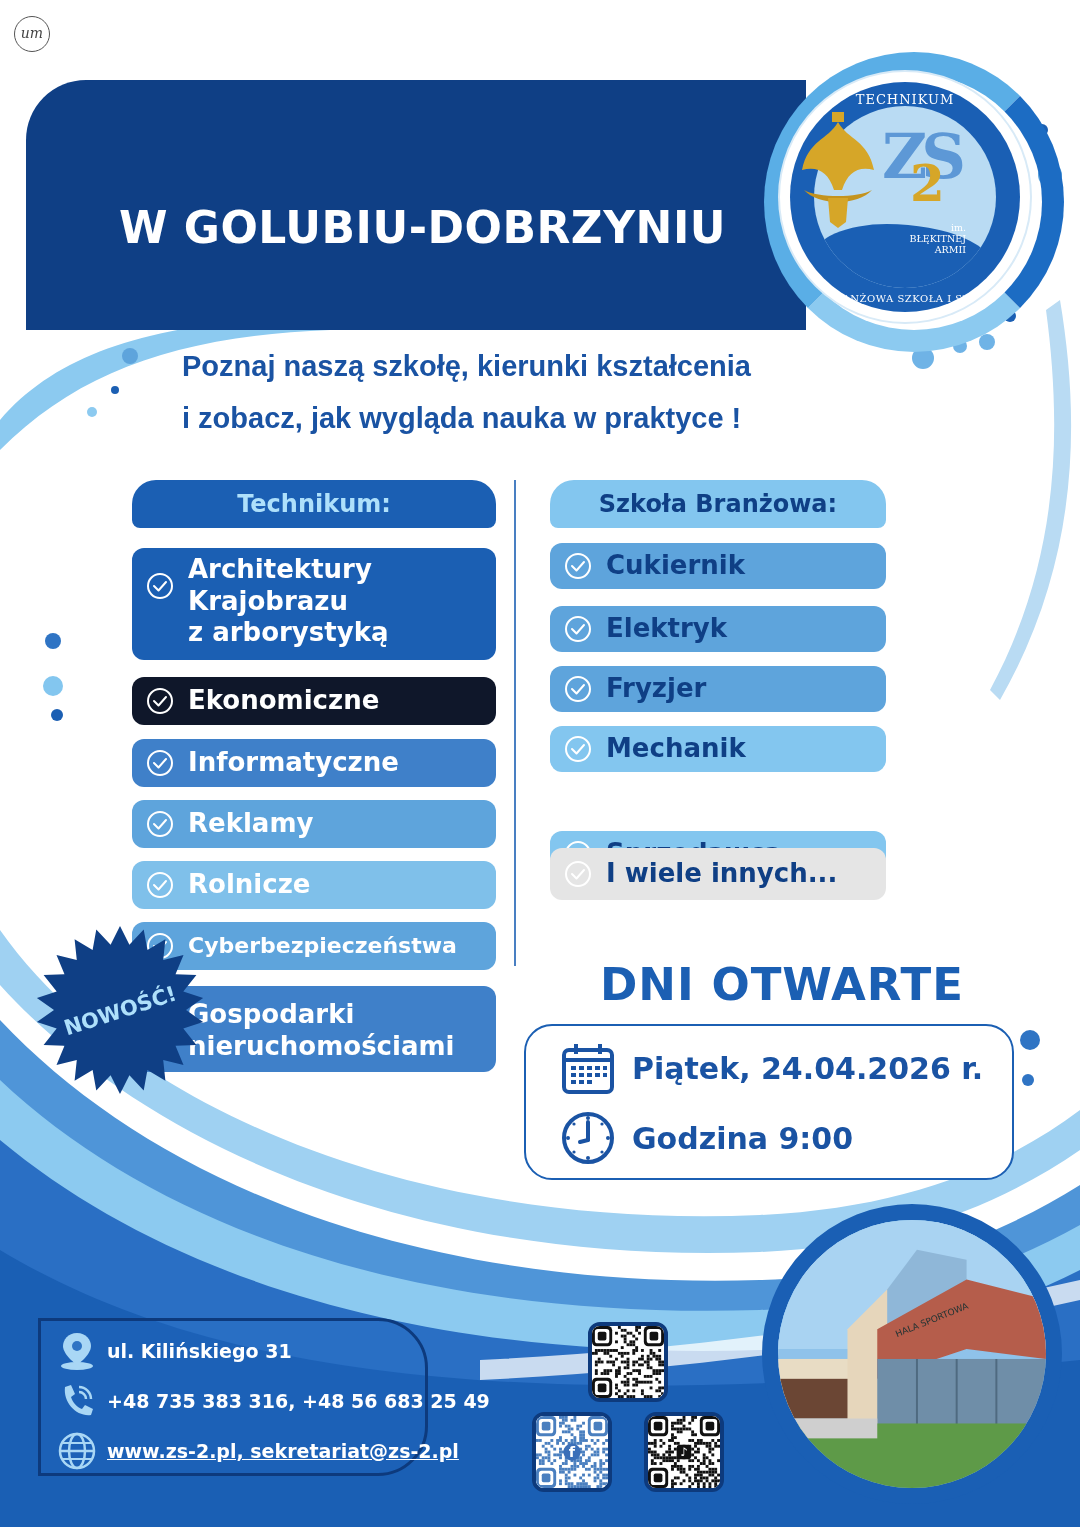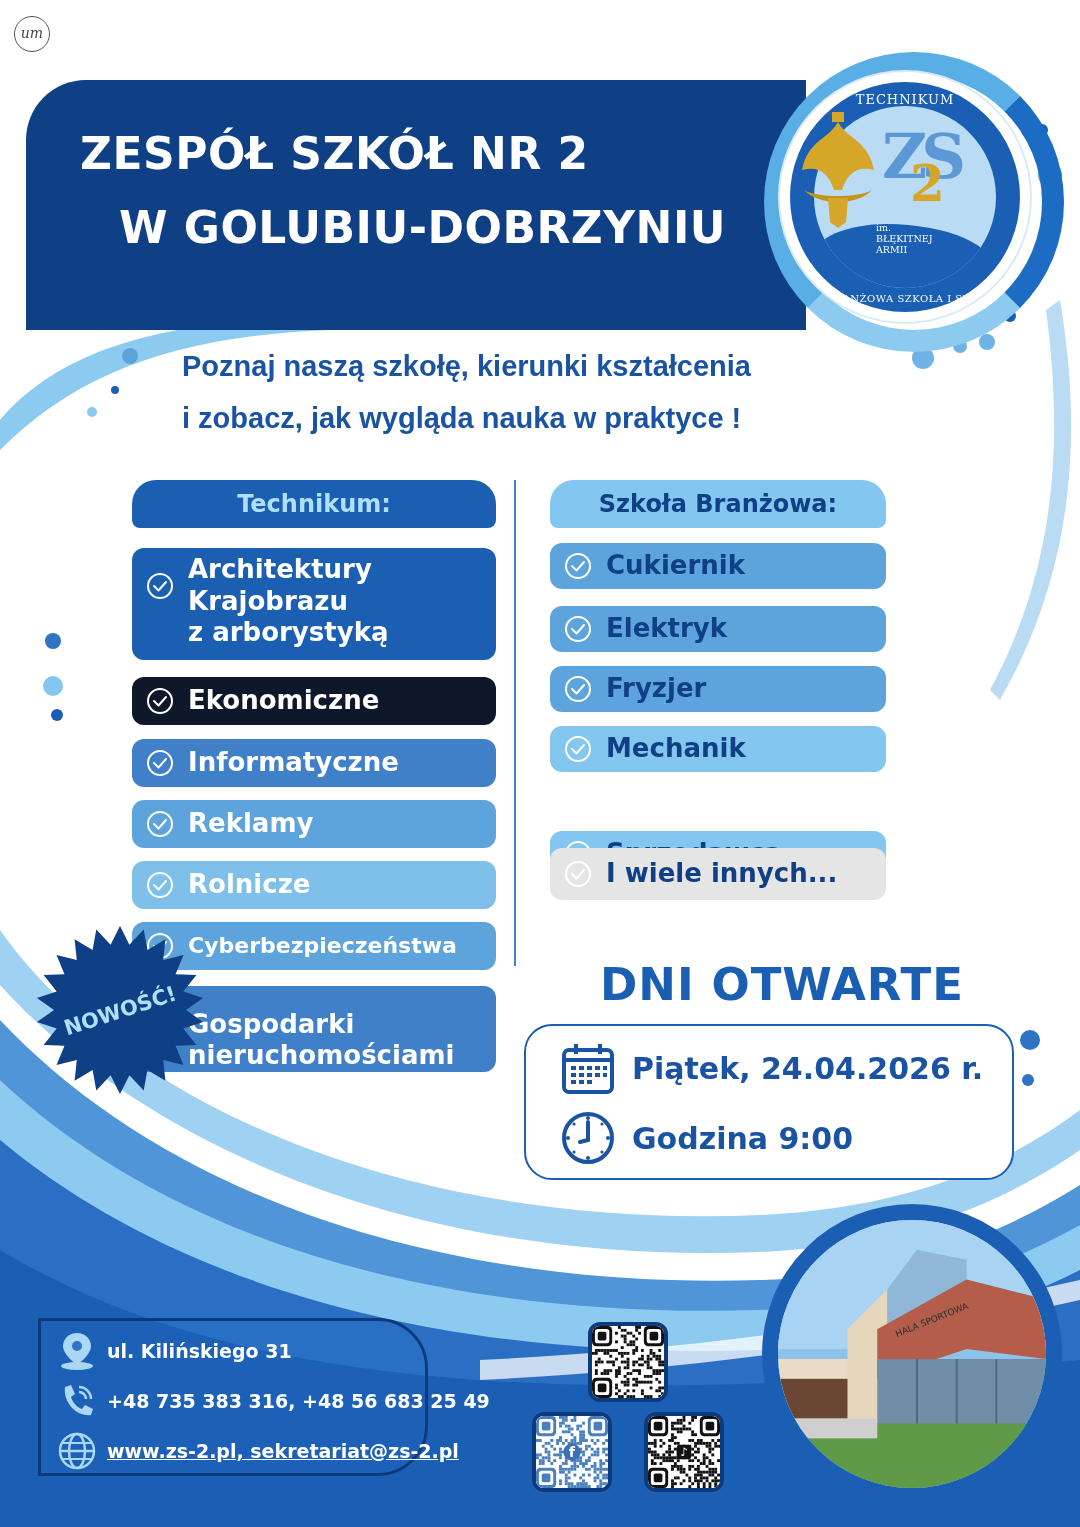--- a/index.html
+++ b/index.html
@@ -28,21 +28,21 @@
   .logo-inner { position: absolute; left: 6px; top: 6px; width: 230px; height: 230px; border-radius: 50%; background: #1a5fb4; overflow: hidden; }
   .logo-core { position: absolute; left: 24px; top: 24px; width: 182px; height: 182px; border-radius: 50%; background: #b9dbf3; overflow: hidden; }
   .logo-core-lower { position: absolute; left: 0; top: 118px; width: 182px; height: 80px; background: #1a5fb4; border-radius: 40% 60% 0 0; }
   .logo-ring-top { position: absolute; left: 0; top: 0; width: 100%; text-align: center; top: 10px;
     font-family: "DejaVu Serif", serif; font-size: 13px; color: #ffffff; letter-spacing: 1px; }
   .logo-ring-bottom { position: absolute; left: 12px; width: 100%; text-align: center; bottom: 8px;
     font-family: "DejaVu Serif", serif; font-size: 10px; color: #ffffff; letter-spacing: 0.5px; }
   .logo-zs { position: absolute; left: 92px; top: 38px; font-family: "DejaVu Serif", serif; font-size: 62px; font-weight: bold; color: #5d98d6; letter-spacing: -6px; }
   .logo-two { position: absolute; left: 120px; top: 72px; font-family: "DejaVu Serif", serif; font-size: 50px; font-weight: bold; color: #d6a628; }
   .logo-eagle { position: absolute; left: 8px; top: 28px; width: 80px; height: 120px; }
-  .logo-im { position: absolute; left: 86px; top: 140px; width: 90px; text-align: left; font-family: "DejaVu Serif", serif; font-size: 9.5px; color: #ffffff; line-height: 11px; }
+  .logo-im { position: absolute; left: 86px; top: 140px; width: 90px; text-align: right; font-family: "DejaVu Serif", serif; font-size: 9.5px; color: #ffffff; line-height: 11px; }
 
   
   .subtitle { left: 182px; width: 720px; font-family: "Liberation Sans", sans-serif; font-weight: bold; font-size: 29px; color: #1a53a3; z-index: 2; white-space: nowrap; }
   .subtitle.s1 { top: 350px; }
   .subtitle.s2 { top: 402px; }
 
   
   .col-head { height: 48px; border-radius: 24px 24px 8px 8px; z-index: 2; font-family: "DejaVu Sans", sans-serif; font-weight: bold; font-size: 24px; line-height: 48px; text-align: center; }
   .col-head.tech { left: 132px; top: 480px; width: 364px; background: #1b5fb3; color: #aee0fb; }
   .col-head.bran { left: 550px; top: 480px; width: 336px; background: #83c6ef; color: #0f3f85; }
@@ -114,21 +114,20 @@
   <circle cx="1010" cy="316" r="6" fill="#1b5fb3"></circle>
   <circle cx="1042" cy="130" r="6" fill="#1b5fb3"></circle>
   <circle cx="1050" cy="175" r="12" fill="#5ea4dc"></circle>
   <circle cx="1030" cy="1040" r="10" fill="#2f74c4"></circle>
   <circle cx="1028" cy="1080" r="6" fill="#2f74c4"></circle>
 </svg>
 
 <div class="abs watermark">um</div>
 
 <div class="abs banner">
-  <div class="banner-title l1">ZESPÓŁ SZKÓŁ NR 2</div>
   <div class="banner-title l2">W GOLUBIU-DOBRZYNIU</div>
 </div>
 
 <div class="abs logo-ring"></div>
 <div class="abs logo">
   <div class="logo-inner">
     <div class="logo-ring-top">TECHNIKUM</div>
     <div class="logo-core">
       <div class="logo-core-lower"></div>
     </div>
@@ -206,21 +205,21 @@
     </div>
     <div class="pill t" style="left: 132px; top: 922px; width: 364px; height: 48px; background: rgb(94, 164, 220);">
       <svg class="chk" viewBox="0 0 28 28">
         <circle cx="14" cy="14" r="12" fill="none" stroke="#ffffff" stroke-width="2"></circle>
         <polyline points="8,14 12.5,18.5 20,10" fill="none" stroke="#ffffff" stroke-width="2" stroke-linecap="round" stroke-linejoin="round"></polyline>
       </svg>
       <div class="txt" style="font-size: 22px;">
         <div>Cyberbezpieczeństwa</div>
       </div>
     </div>
-    <div class="pill t multi" style="left: 132px; top: 986px; width: 364px; height: 86px; background: rgb(63, 128, 201); align-items: flex-end;">
+    <div class="pill t multi" style="left: 132px; top: 986px; width: 364px; height: 86px; background: rgb(63, 128, 201); align-items: center;">
       <span style="width:56px;flex:0 0 56px"></span>
       <div class="txt" style="margin-top: 4px;">
         <div>Gospodarki</div>
         <div>nieruchomościami</div>
       </div>
     </div>
   </div>
 
 <div id="bran-list">
     <div class="pill b" style="left: 550px; top: 543px; width: 336px; height: 46px; background: rgb(94, 164, 220);">

